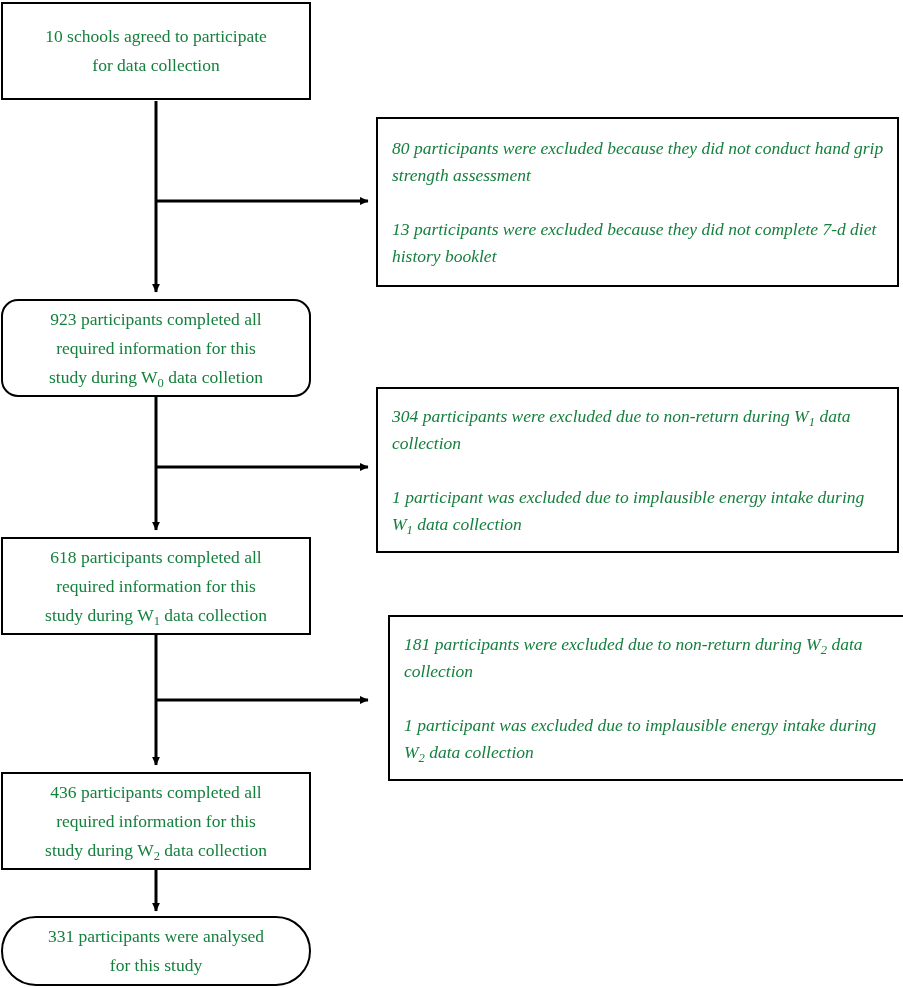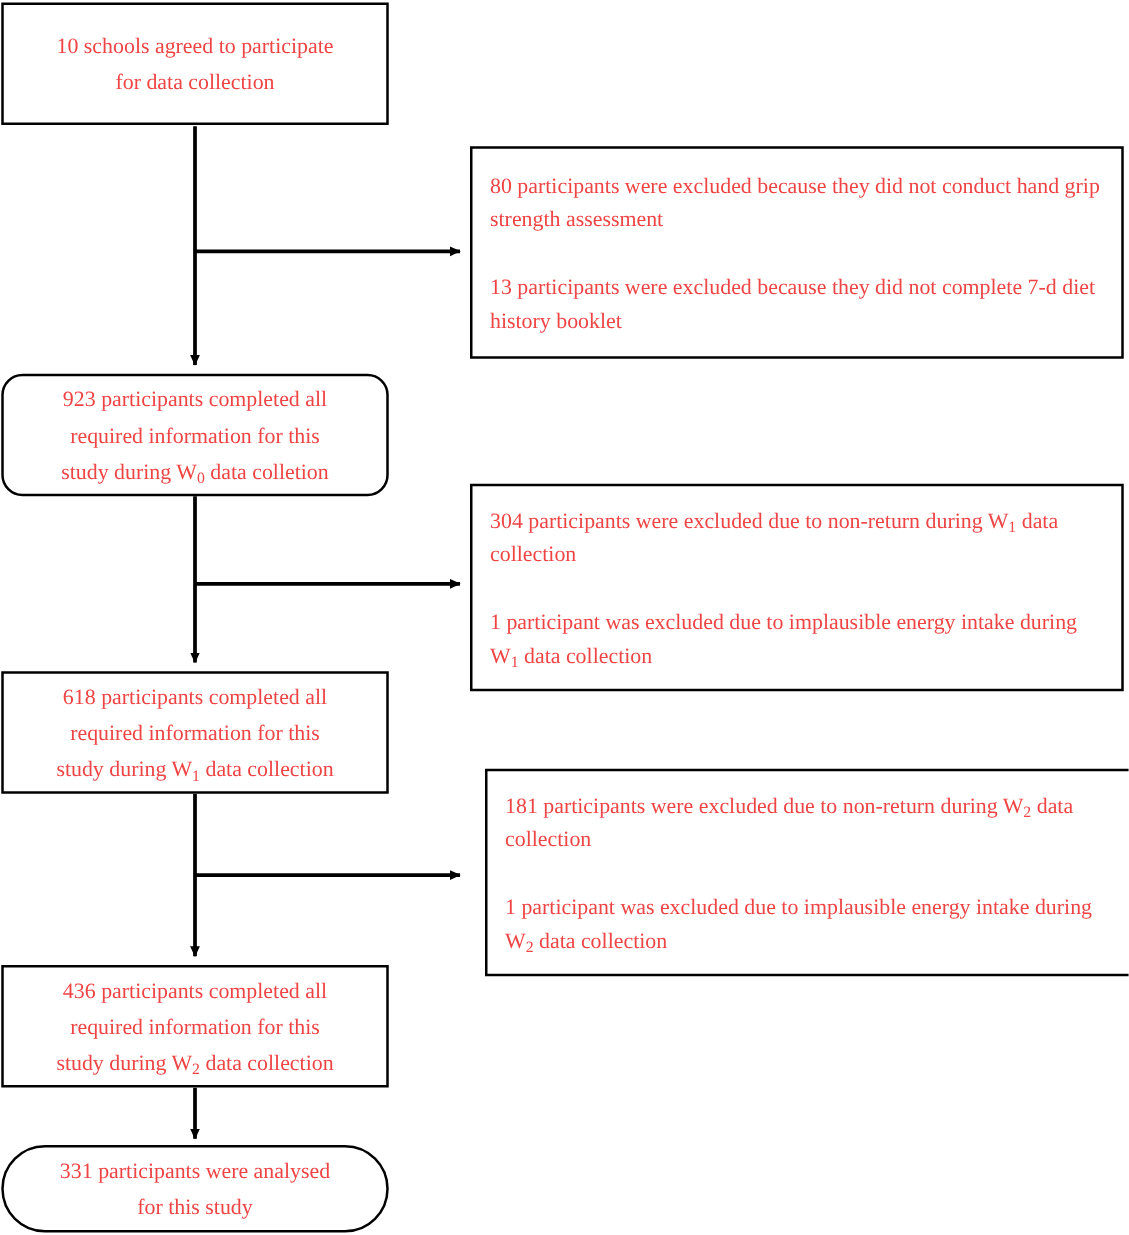--- a/index.html
+++ b/index.html
@@ -6,21 +6,21 @@
     margin: 0;
     padding: 0;
     background: #ffffff;
   }
   #flowchart {
     position: relative;
     width: 903px;
     height: 988px;
     background: #ffffff;
     font-family: "Liberation Serif", "DejaVu Serif", serif;
-    color: #ef4444;
+    color: #15803d;
     overflow: hidden;
   }
   #connectors {
     position: absolute;
     left: 0;
     top: 0;
     width: 903px;
     height: 988px;
   }
   .node {
@@ -48,20 +48,21 @@
   .node.left {
     align-items: flex-start;
     text-align: left;
     font-size: 17.5px;
     line-height: 27px;
     padding-left: 14px;
     padding-right: 10px;
   }
   .node.left .para {
     display: block;
+    font-style: italic;
   }
   .node.left .para + .para {
     margin-top: 27px;
   }
   .node.left .para .line {
     white-space: normal;
   }
   sub {
     font-size: 0.72em;
     vertical-align: -0.28em;

